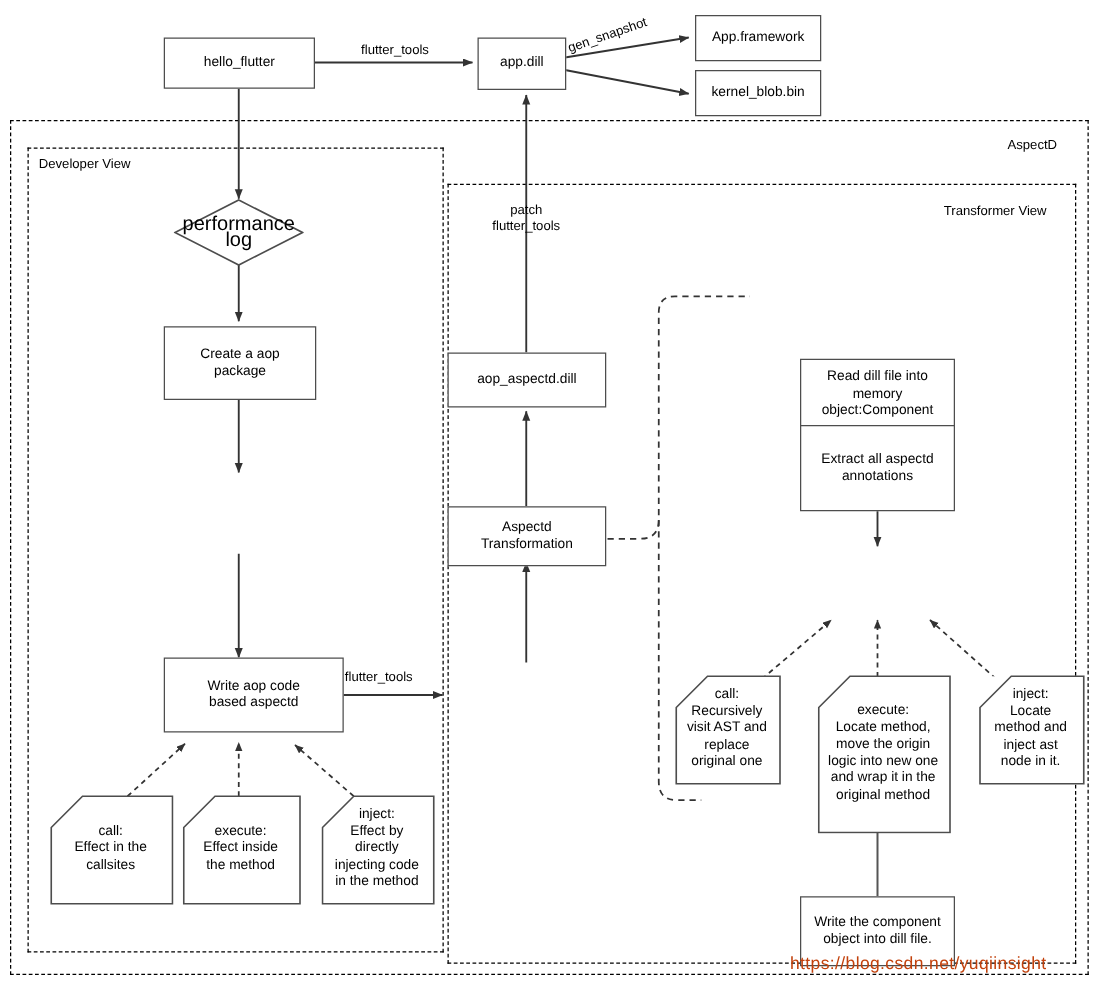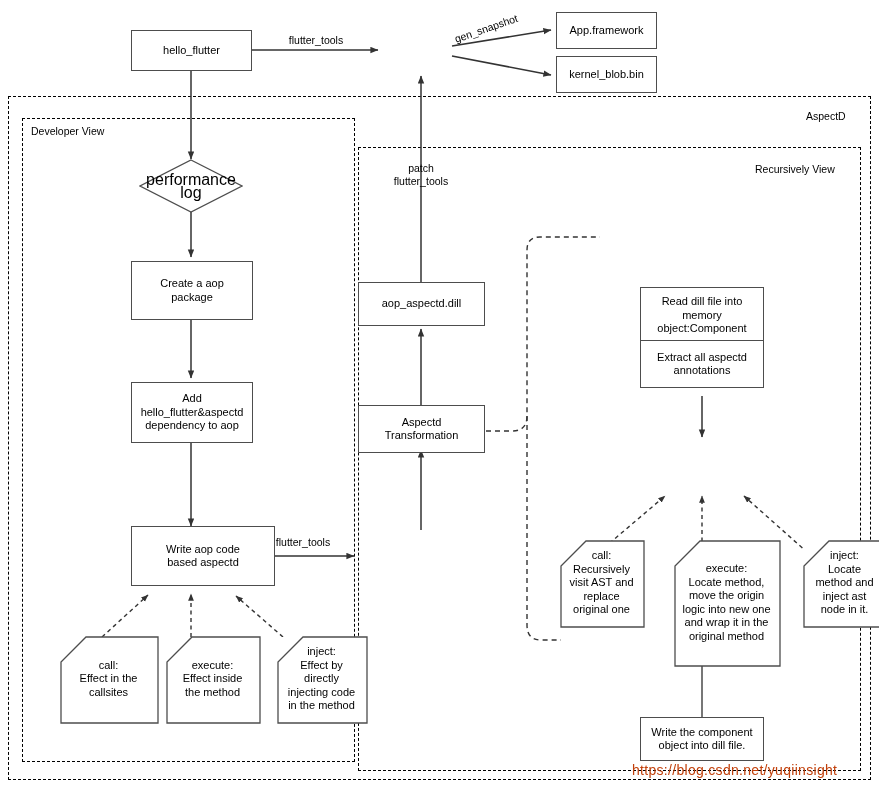--- a/index.html
+++ b/index.html
@@ -20,21 +20,21 @@
   }
   .node span{display:block;white-space:pre-line;}
 
   
   .note{
     position:absolute;box-sizing:border-box;background:#ffffff;
     display:flex;align-items:center;justify-content:center;
     text-align:center;font-size:11px;line-height:13.5px;color:#000;
     padding:2px 3px;
     border:1.4px solid #4d4d4d;
-    border-top:none;border-left:none;margin-left:20px;
+    border-top:none;border-left:none;
   }
   .note .fold{position:absolute;left:-1.4px;top:-1.4px;right:-1.4px;bottom:-1.4px;pointer-events:none;}
   .note span{display:block;white-space:pre-line;position:relative;z-index:2;}
 
   
   .diamond{position:absolute;}
   .diamond .dtext{
     position:absolute;left:0;top:0;width:100%;height:100%;
     display:flex;align-items:center;justify-content:center;
     text-align:center;font-size:16px;line-height:13.5px;color:#000;
@@ -52,21 +52,21 @@
 
 <div id="canvas">
 
   <div class="group" style="left:8px;top:96px;width:863px;height:684px;"></div>
   <div class="group-label" style="left:806px;top:110px;">AspectD</div>
 
   <div class="group" style="left:22px;top:118px;width:333px;height:644px;"></div>
   <div class="group-label" style="left:31px;top:125px;">Developer View</div>
 
   <div class="group" style="left:358px;top:147px;width:503px;height:624px;"></div>
-  <div class="group-label" style="left:755px;top:163px;">Recursively View</div>
+  <div class="group-label" style="left:755px;top:163px;">Transformer View</div>
 
   <svg class="edges" viewBox="0 0 879 795">
     <defs>
       <marker id="ah" markerWidth="9" markerHeight="9" refX="7.6" refY="3.2" orient="auto" markerUnits="userSpaceOnUse">
         <path d="M0,0 L8,3.2 L0,6.4 z" fill="#333"></path>
       </marker>
       <marker id="ahd" markerWidth="8" markerHeight="8" refX="6.8" refY="2.9" orient="auto" markerUnits="userSpaceOnUse">
         <path d="M0,0 L7.2,2.9 L0,5.8 z" fill="#333"></path>
       </marker>
     </defs>
@@ -117,20 +117,23 @@
 
   <div class="elabel" style="left:381px;top:162px;width:80px;">patch
 flutter_tools</div>
 
   <div class="elabel" style="left:263px;top:536px;width:80px;">flutter_tools</div>
 
   <div class="node" style="left:131px;top:30px;width:121px;height:41px;">
     <span>hello_flutter</span>
   </div>
 
+  <div class="node" style="left:382px;top:30px;width:71px;height:42px;">
+    <span>app.dill</span>
+  </div>
 
   <div class="node" style="left:556px;top:12px;width:101px;height:37px;">
     <span>App.framework</span>
   </div>
 
   <div class="node" style="left:556px;top:56px;width:101px;height:37px;">
     <span>kernel_blob.bin</span>
   </div>
 
   <div class="diamond" style="left:139px;top:159px;width:104px;height:54px;">
@@ -141,25 +144,20 @@
         <span style="white-space:pre-line;">performance
 log</span>
       </div>
   </div>
 
   <div class="node" style="left:131px;top:261px;width:122px;height:59px;">
     <span>Create a aop
 package</span>
   </div>
 
-  <div class="node" style="left:131px;top:382px;width:122px;height:61px;">
-    <span>Add
-hello_flutter&amp;aspectd
-dependency to aop</span>
-  </div>
 
   <div class="node" style="left:131px;top:526px;width:144px;height:60px;">
     <span>Write aop code
 based aspectd</span>
   </div>
 
   <div class="node" style="left:358px;top:282px;width:127px;height:44px;">
     <span>aop_aspectd.dill</span>
   </div>
 
@@ -168,27 +166,27 @@
 Transformation</span>
   </div>
 
 
   <div class="node" style="left:640px;top:243px;width:124px;height:57px;margin-top:44px;">
     <span>Read dill file into
 memory
 object:Component</span>
   </div>
 
-  <div class="node" style="left:640px;top:340px;width:124px;height:48px;">
+  <div class="node" style="left:640px;top:340px;width:124px;height:69px;">
     <span>Extract all aspectd
 annotations</span>
   </div>
 
 
-  <div class="node" style="left:640px;top:717px;width:124px;height:44px;">
+  <div class="node" style="left:640px;top:717px;width:124px;height:56px;">
     <span>Write the component
 object into dill file.</span>
   </div>
 
   <div class="note" style="left:41px;top:637px;width:96px;height:85px;">
     <svg class="fold" width="99" height="88" viewBox="0 0 99 88">
       <polygon points="26,1 98,1 98,87 1,87 1,26" fill="#fff" stroke="#4d4d4d" stroke-width="1.3"></polygon>
     </svg>
     <span>call:
 Effect in the

